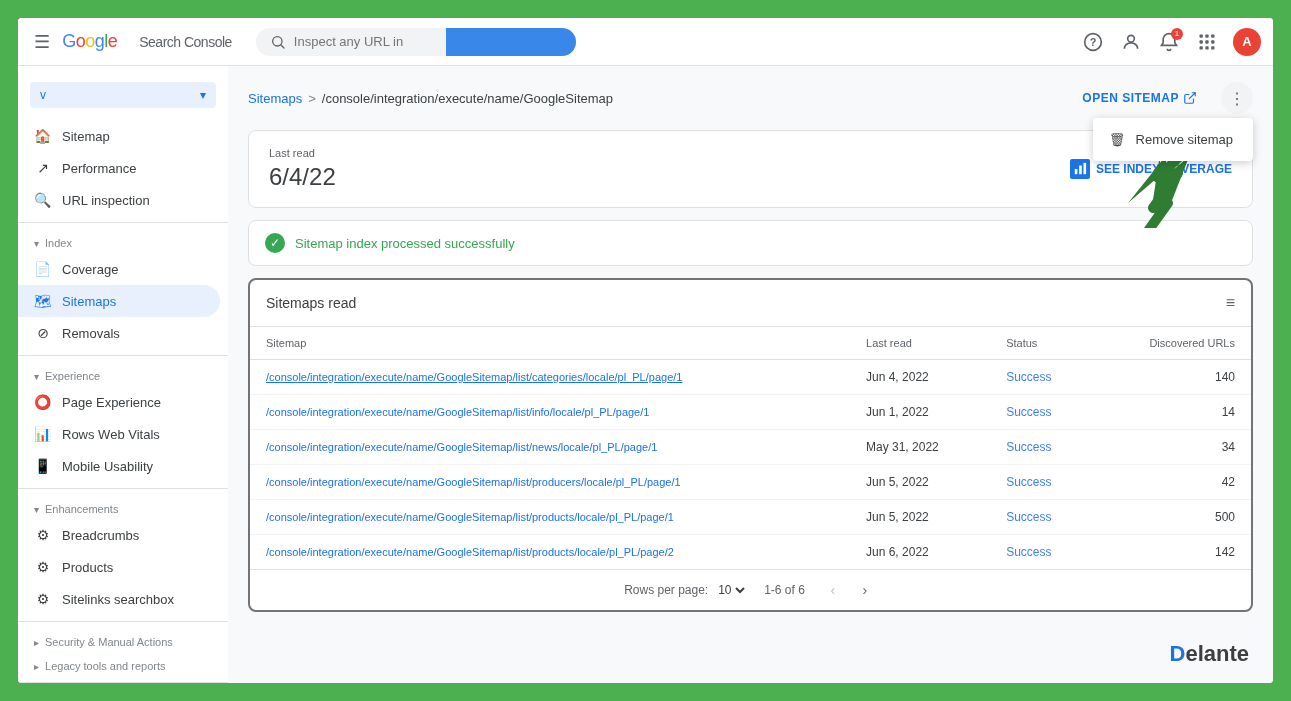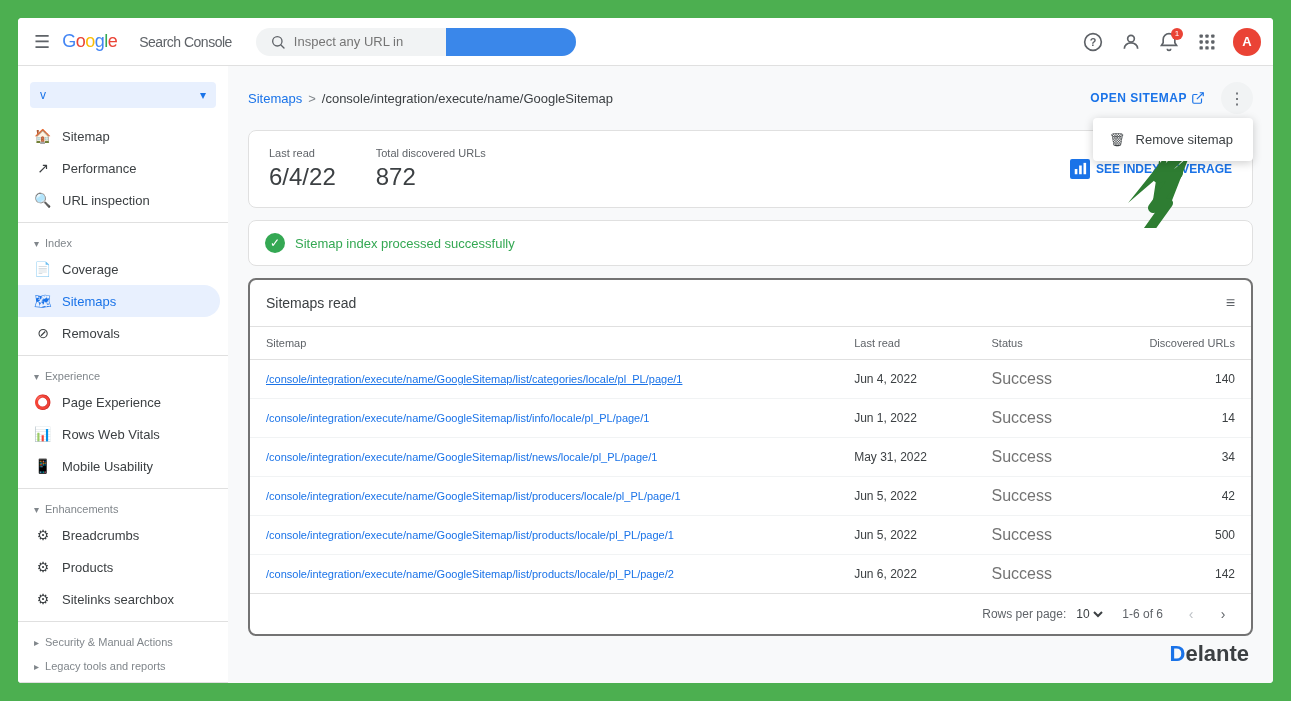--- a/index.html
+++ b/index.html
@@ -206,21 +206,21 @@
     .breadcrumb-link {
       color: #1a73e8;
       text-decoration: none;
       font-size: 13px;
     }
     .breadcrumb-sep { color: #80868b; }
     .breadcrumb-current { color: #3c4043; font-size: 13px; }
     .breadcrumb-actions {
       display: flex;
       align-items: center;
-      gap: 16px;
+      gap: 24px;
     }
     .open-sitemap-btn {
       display: flex;
       align-items: center;
       gap: 4px;
       color: #1a73e8;
       font-size: 12px;
       font-weight: 600;
       text-transform: uppercase;
       letter-spacing: 0.5px;
@@ -350,25 +350,25 @@
     }
     thead th:last-child { text-align: right; }
     tbody tr { border-bottom: 1px solid #f1f3f4; }
     tbody tr:last-child { border-bottom: none; }
     tbody td {
       padding: 10px 16px;
       color: #3c4043;
       font-size: 12px;
     }
     tbody td:last-child { text-align: right; }
-    .status-success { color: #737373; font-size: 16px; }
+    .status-success { color: #3b82f6; font-size: 12px; }
     .table-footer {
       display: flex;
       align-items: center;
-      justify-content: flex-end;
+      justify-content: center;
       padding: 8px 16px;
       gap: 16px;
       border-top: 1px solid #e0e0e0;
       font-size: 12px;
       color: #5f6368;
     }
     .rows-per-page {
       display: flex;
       align-items: center;
       gap: 6px;
@@ -595,24 +595,20 @@
             </div>
           </div>
         </div>
       </div>
 
       <div class="stats-card">
         <div class="stats-row">
           <div class="stat-item">
             <span class="stat-label">Last read</span>
             <span class="stat-value">6/4/22</span>
-          </div>
-          <div class="stat-item">
-            <span class="stat-label">Total discovered URLs</span>
-            <span class="stat-value">872</span>
           </div>
           <div class="see-coverage">
             <div class="see-coverage-icon">
               <svg width="14" height="14" viewBox="0 0 16 16" fill="white">
                   <rect x="2" y="8" width="3" height="6"></rect>
                   <rect x="7" y="4" width="3" height="10"></rect>
                   <rect x="12" y="1" width="3" height="13"></rect>
                 </svg>
             </div>
             <span>SEE INDEX COVERAGE</span>

